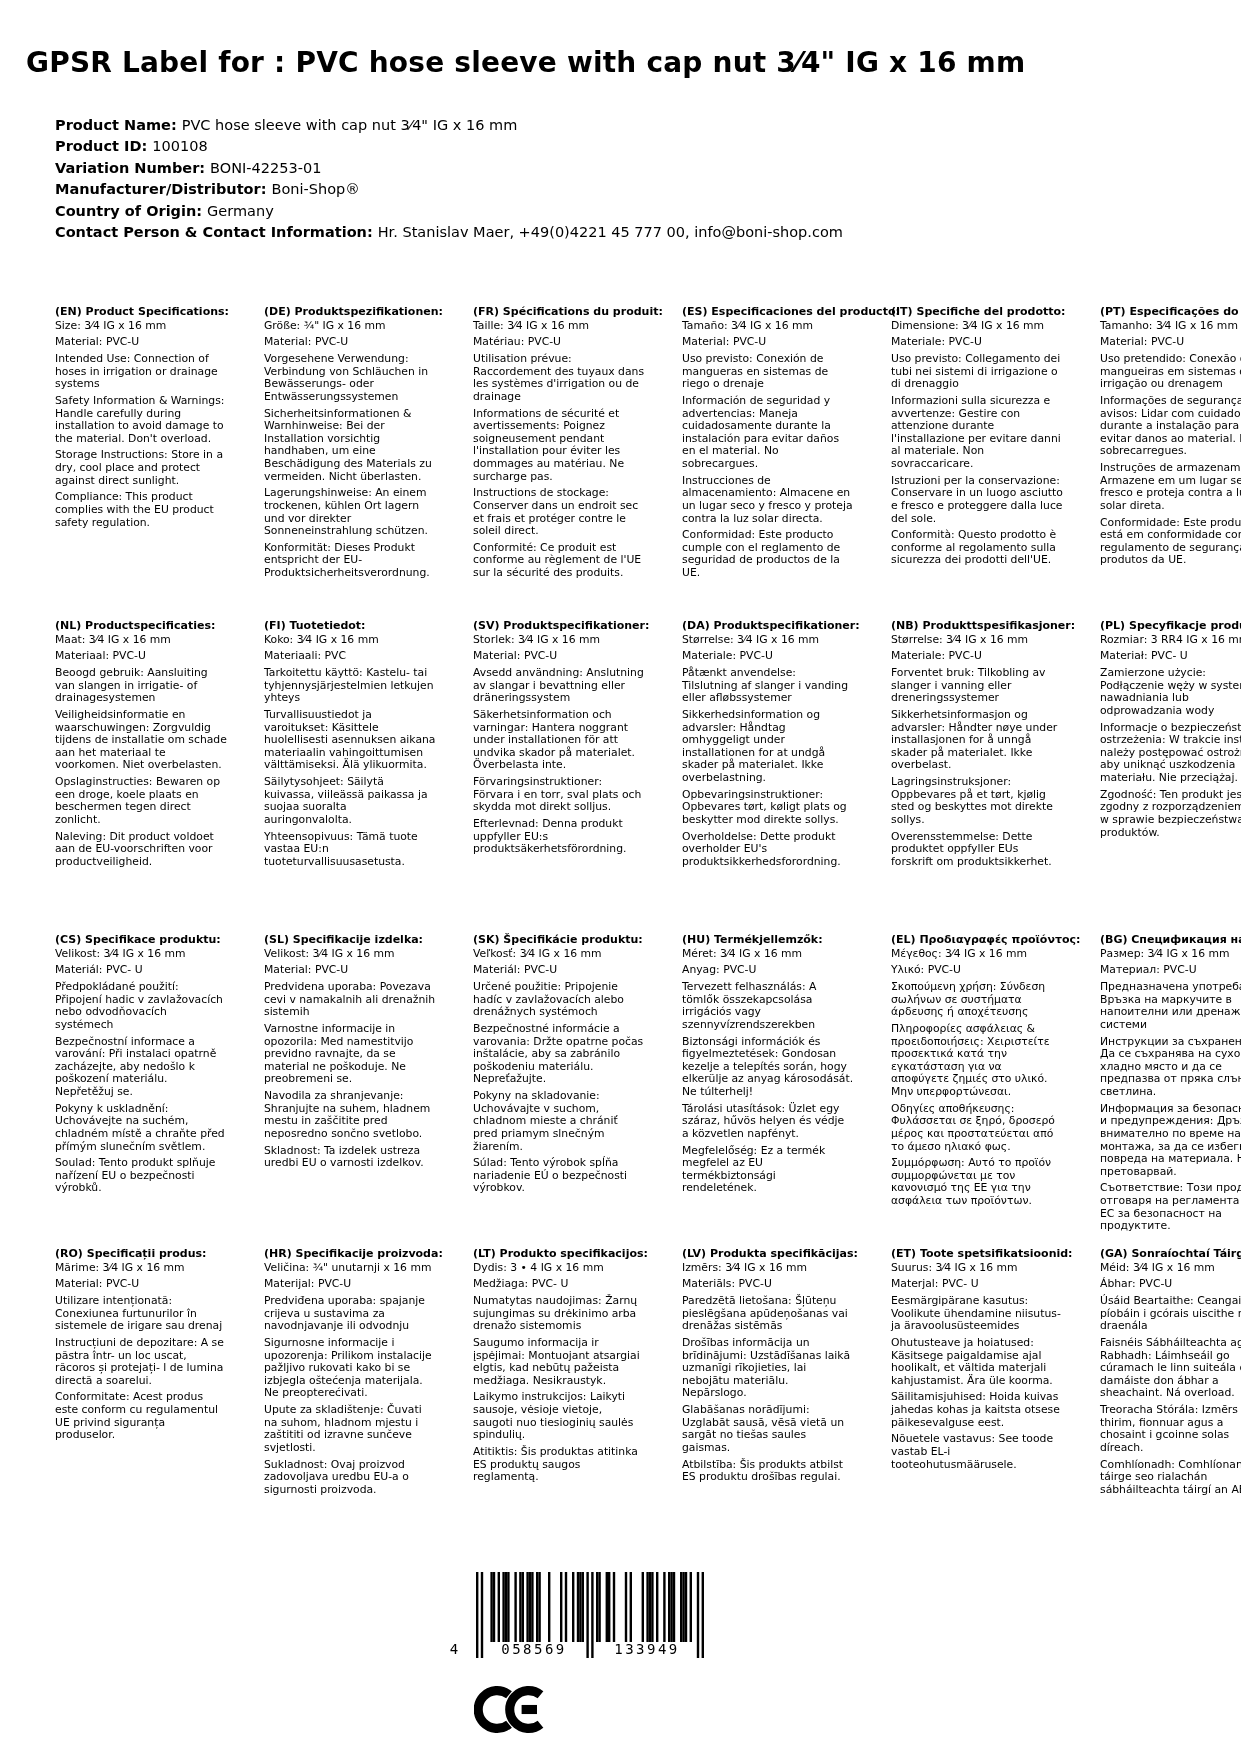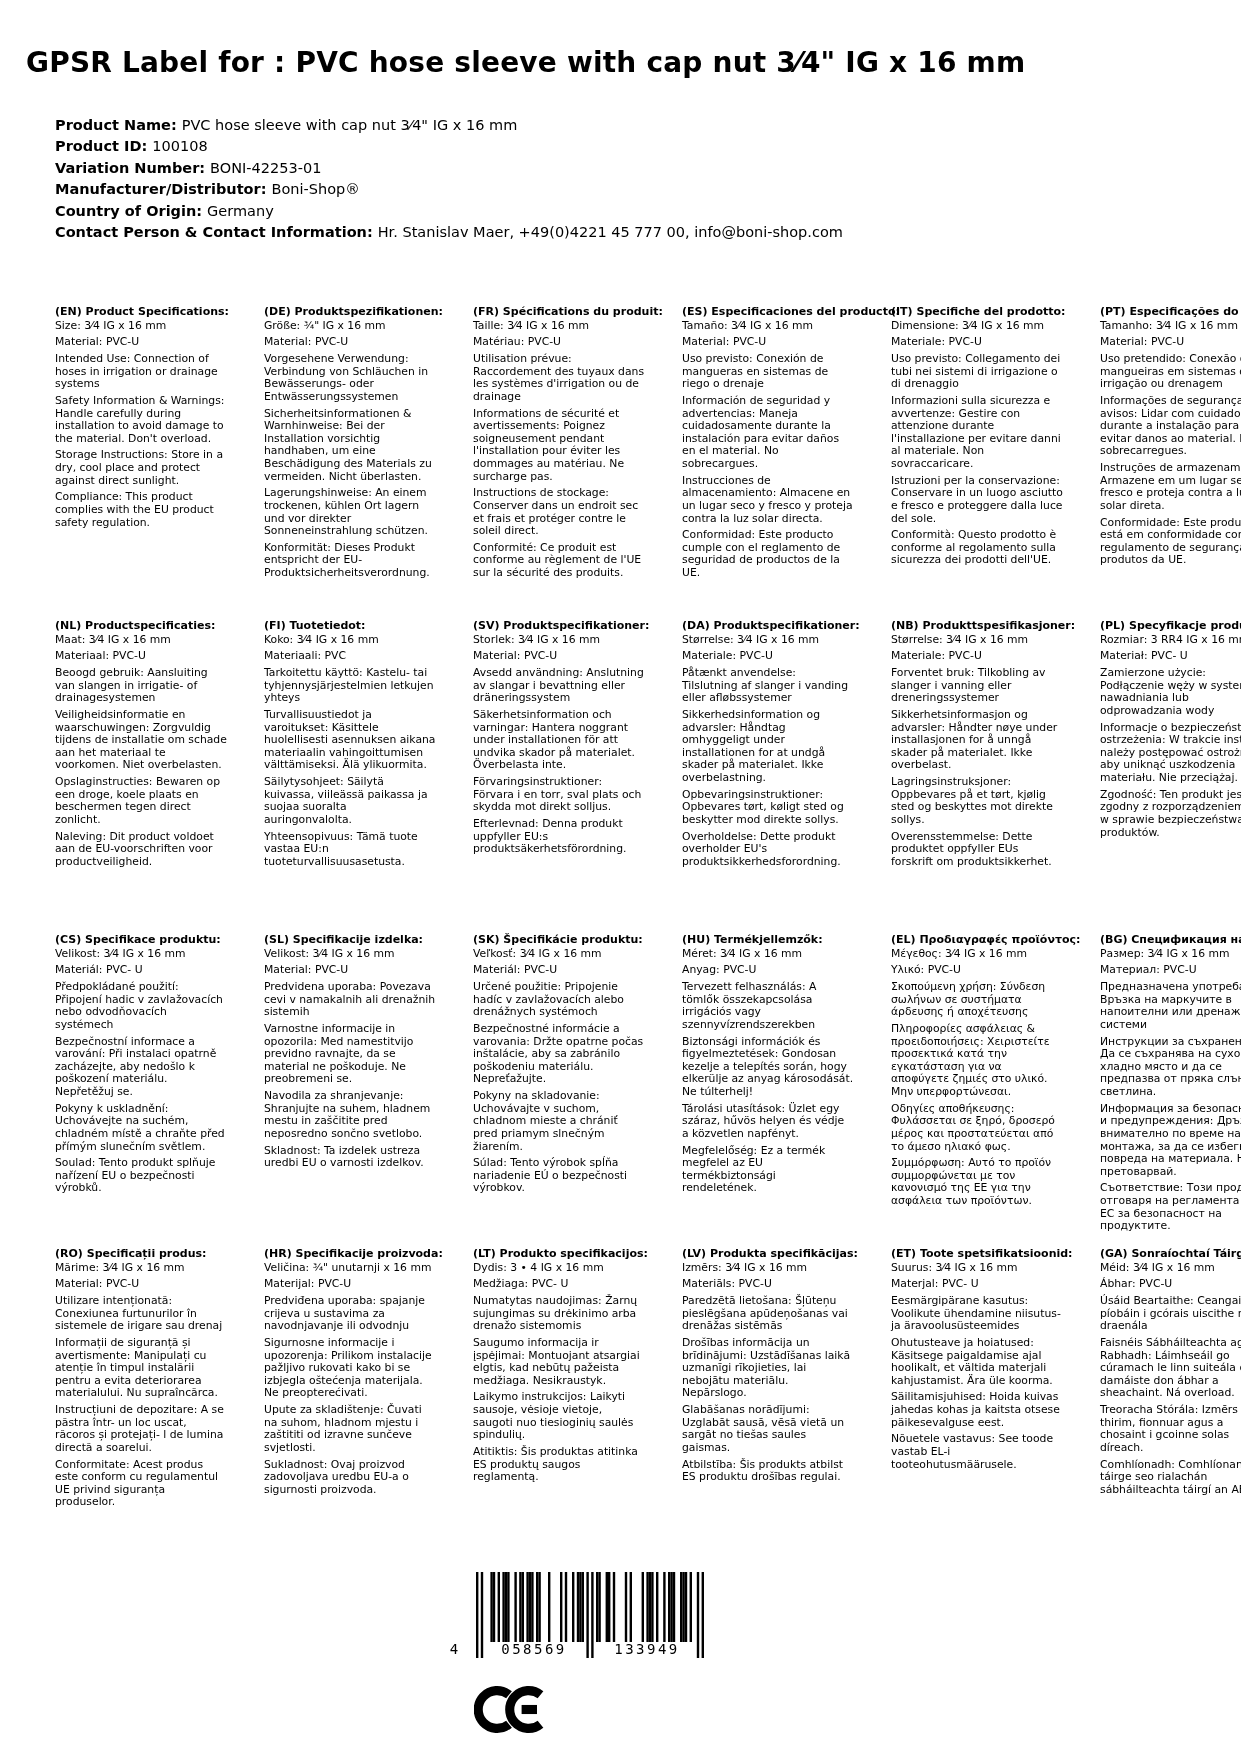--- a/index.html
+++ b/index.html
@@ -134,21 +134,21 @@
       <p class="spec-par">Säkerhetsinformation och varningar: Hantera noggrant under installationen för att undvika skador på materialet. Överbelasta inte.</p>
       <p class="spec-par">Förvaringsinstruktioner: Förvara i en torr, sval plats och skydda mot direkt solljus.</p>
       <p class="spec-par">Efterlevnad: Denna produkt uppfyller EU:s produktsäkerhetsförordning.</p>
     </section>
     <section class="spec-block">
       <h3 class="spec-header">(DA) Produktspecifikationer:</h3>
       <p class="spec-par">Størrelse: 3⁄4 IG x 16 mm</p>
       <p class="spec-par">Materiale: PVC-U</p>
       <p class="spec-par">Påtænkt anvendelse: Tilslutning af slanger i vanding eller afløbssystemer</p>
       <p class="spec-par">Sikkerhedsinformation og advarsler: Håndtag omhyggeligt under installationen for at undgå skader på materialet. Ikke overbelastning.</p>
-      <p class="spec-par">Opbevaringsinstruktioner: Opbevares tørt, køligt sted og beskytter mod direkte sollys.</p>
+      <p class="spec-par">Opbevaringsinstruktioner: Opbevares tørt, køligt plats og beskytter mod direkte sollys.</p>
       <p class="spec-par">Overholdelse: Dette produkt overholder EU's produktsikkerhedsforordning.</p>
     </section>
     <section class="spec-block">
       <h3 class="spec-header">(NB) Produkttspesifikasjoner:</h3>
       <p class="spec-par">Størrelse: 3⁄4 IG x 16 mm</p>
       <p class="spec-par">Materiale: PVC-U</p>
       <p class="spec-par">Forventet bruk: Tilkobling av slanger i vanning eller dreneringssystemer</p>
       <p class="spec-par">Sikkerhetsinformasjon og advarsler: Håndter nøye under installasjonen for å unngå skader på materialet. Ikke overbelast.</p>
       <p class="spec-par">Lagringsinstruksjoner: Oppbevares på et tørt, kjølig sted og beskyttes mot direkte sollys.</p>
       <p class="spec-par">Overensstemmelse: Dette produktet oppfyller EUs forskrift om produktsikkerhet.</p>
@@ -213,21 +213,20 @@
       <p class="spec-par">Предназначена употреба: Връзка на маркучите в напоителни или дренажни системи</p>
       <p class="spec-par">Инструкции за съхранение: Да се съхранява на сухо, хладно място и да се предпазва от пряка слънчева светлина.</p>
       <p class="spec-par">Информация за безопасност и предупреждения: Дръжте внимателно по време на монтажа, за да се избегне повреда на материала. Не се претоварвай.</p>
       <p class="spec-par">Съответствие: Този продукт отговаря на регламента на ЕС за безопасност на продуктите.</p>
     </section>
     <section class="spec-block">
       <h3 class="spec-header">(RO) Specificații produs:</h3>
       <p class="spec-par">Mărime: 3⁄4 IG x 16 mm</p>
       <p class="spec-par">Material: PVC-U</p>
       <p class="spec-par">Utilizare intenționată: Conexiunea furtunurilor în sistemele de irigare sau drenaj</p>
-      <p class="spec-par">Informații de siguranță și avertismente: Manipulați cu atenție în timpul instalării pentru a evita deteriorarea materialului. Nu supraîncărca.</p>
       <p class="spec-par">Instrucțiuni de depozitare: A se păstra într- un loc uscat, răcoros și protejați- l de lumina directă a soarelui.</p>
       <p class="spec-par">Conformitate: Acest produs este conform cu regulamentul UE privind siguranța produselor.</p>
     </section>
     <section class="spec-block">
       <h3 class="spec-header">(HR) Specifikacije proizvoda:</h3>
       <p class="spec-par">Veličina: ¾" unutarnji x 16 mm</p>
       <p class="spec-par">Materijal: PVC-U</p>
       <p class="spec-par">Predviđena uporaba: spajanje crijeva u sustavima za navodnjavanje ili odvodnju</p>
       <p class="spec-par">Sigurnosne informacije i upozorenja: Prilikom instalacije pažljivo rukovati kako bi se izbjegla oštećenja materijala. Ne preopterećivati.</p>
       <p class="spec-par">Upute za skladištenje: Čuvati na suhom, hladnom mjestu i zaštititi od izravne sunčeve svjetlosti.</p>

